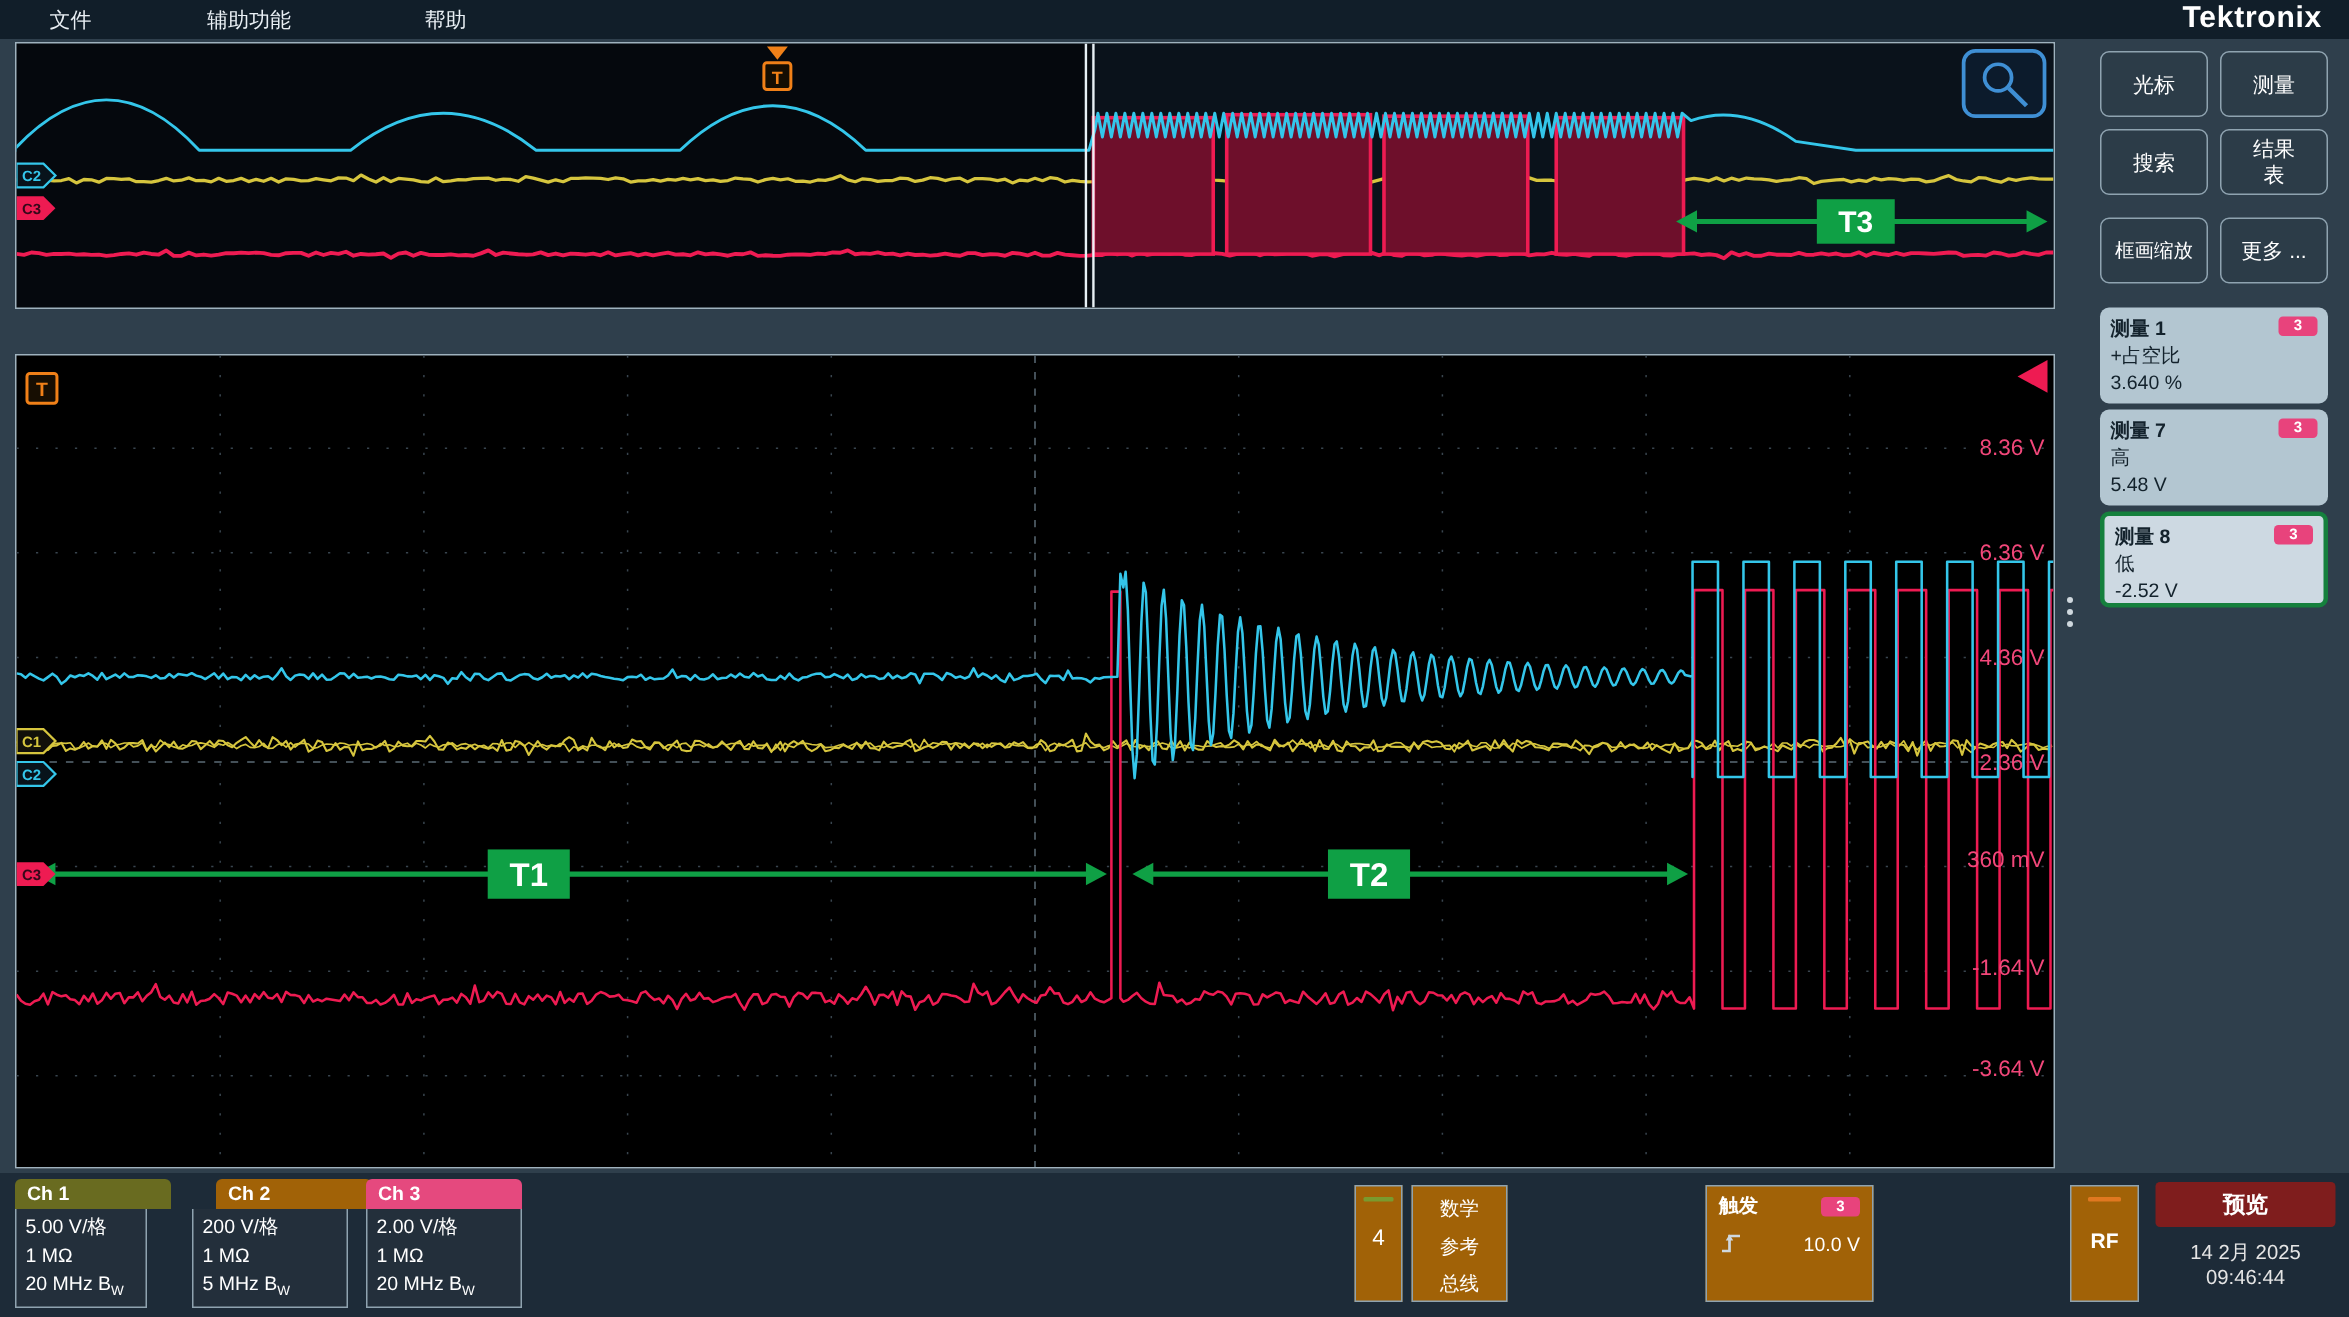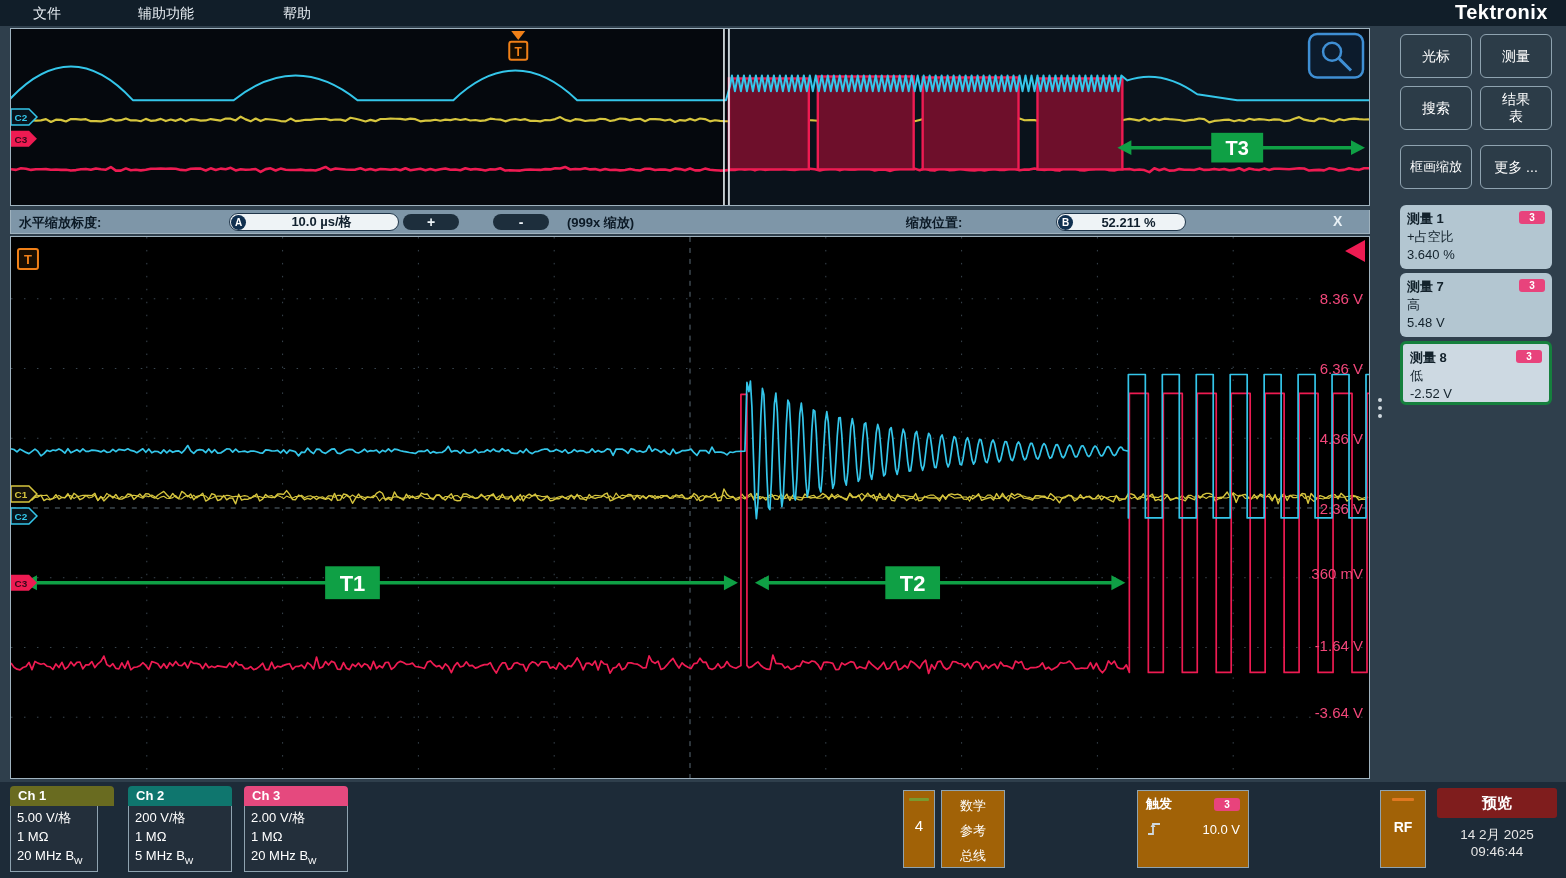--- a/index.html
+++ b/index.html
@@ -73,36 +73,20 @@
         <polygon points="1108,120 1122,112.5 1122,127.5" fill="#0fa045"></polygon>
         <polygon points="1356,120 1342,112.5 1342,127.5" fill="#0fa045"></polygon>
         <rect x="1202" y="105" width="52" height="30" fill="#0fa045"></rect>
         <text x="1228" y="127.2" font-size="20" fill="#ffffff" font-weight="bold" text-anchor="middle" font-family="Liberation Sans, sans-serif">T3</text>
         <rect x="1300" y="5" width="54" height="44" rx="8" fill="#0c1b2c" stroke="#3f8fd4" stroke-width="2.5"></rect>
         <circle cx="1323" cy="23" r="9" fill="none" stroke="#3f8fd4" stroke-width="2.5"></circle>
         <line x1="1330" y1="30" x2="1342" y2="42" stroke="#3f8fd4" stroke-width="3"></line>
       </svg>
   </div>
 
-  <div class="zoombar abs" style="left:10px;top:210px;width:1360px;height:24px;">
-    <span class="zlabel abs" style="left:8px;top:4px;">水平缩放标度:</span>
-    <div class="pill abs" style="left:218px;top:3px;width:170px;height:18px;">
-      <span class="letter">A</span>
-      <span class="val">10.0 µs/格</span>
-    </div>
-    <div class="zbtn abs" style="left:392px;top:4px;width:56px;height:16px;">+</div>
-    <div class="zbtn abs" style="left:482px;top:4px;width:56px;height:16px;">-</div>
-    <span class="zlabel abs" style="left:556px;top:4px;">(999x 缩放)</span>
-    <span class="zlabel abs" style="left:895px;top:4px;">缩放位置:</span>
-    <div class="pill abs" style="left:1045px;top:3px;width:130px;height:18px;">
-      <span class="letter">B</span>
-      <span class="val">52.211 %</span>
-    </div>
-    <span class="abs" style="left:1322px;top:3px;color:#e8f0f5;font-size:14px;font-weight:bold;">X</span>
-  </div>
 
   <div class="abs panel" style="left:10px;top:236px;width:1360px;height:543px;background:#000;">
     <svg id="main-svg" viewBox="0 0 1360 543" preserveAspectRatio="none">
         <line x1="0" y1="62" x2="1360" y2="62" stroke="#39454f" stroke-width="1" stroke-dasharray="1.5 11.5"></line>
         <line x1="0" y1="132" x2="1360" y2="132" stroke="#39454f" stroke-width="1" stroke-dasharray="1.5 11.5"></line>
         <line x1="0" y1="202" x2="1360" y2="202" stroke="#39454f" stroke-width="1" stroke-dasharray="1.5 11.5"></line>
         <line x1="0" y1="272" x2="1360" y2="272" stroke="#5b6b76" stroke-width="1" stroke-dasharray="5 6"></line>
         <line x1="0" y1="342" x2="1360" y2="342" stroke="#39454f" stroke-width="1" stroke-dasharray="1.5 11.5"></line>
         <line x1="0" y1="412" x2="1360" y2="412" stroke="#39454f" stroke-width="1" stroke-dasharray="1.5 11.5"></line>
         <line x1="0" y1="482" x2="1360" y2="482" stroke="#39454f" stroke-width="1" stroke-dasharray="1.5 11.5"></line>
@@ -183,21 +167,21 @@
   </div>
 
   <div class="bottombar abs" style="left:0;top:782px;"></div>
 
   <div class="chtab abs" style="left: 10px; top: 786px; width: 104px; background: rgb(105, 107, 32);">Ch 1</div>
   <div class="chbody abs" style="left:10px;top:806px;width:88px;height:66px;">
     <div>5.00 V/格</div>
     <div>1 MΩ</div>
     <div><span>20 MHz B</span><sub style="font-size:9px;">W</sub></div>
   </div>
-  <div class="chtab abs" style="left: 128px; top: 786px; width: 104px; background: #0f766e;">Ch 2</div>
+  <div class="chtab abs" style="left: 144px; top: 786px; width: 104px; background: #a16207;">Ch 2</div>
   <div class="chbody abs" style="left:128px;top:806px;width:104px;height:66px;">
     <div>200 V/格</div>
     <div>1 MΩ</div>
     <div><span>5 MHz B</span><sub style="font-size:9px;">W</sub></div>
   </div>
   <div class="chtab abs" style="left: 244px; top: 786px; width: 104px; background: rgb(229, 73, 126);">Ch 3</div>
   <div class="chbody abs" style="left:244px;top:806px;width:104px;height:66px;">
     <div>2.00 V/格</div>
     <div>1 MΩ</div>
     <div><span>20 MHz B</span><sub style="font-size:9px;">W</sub></div>

